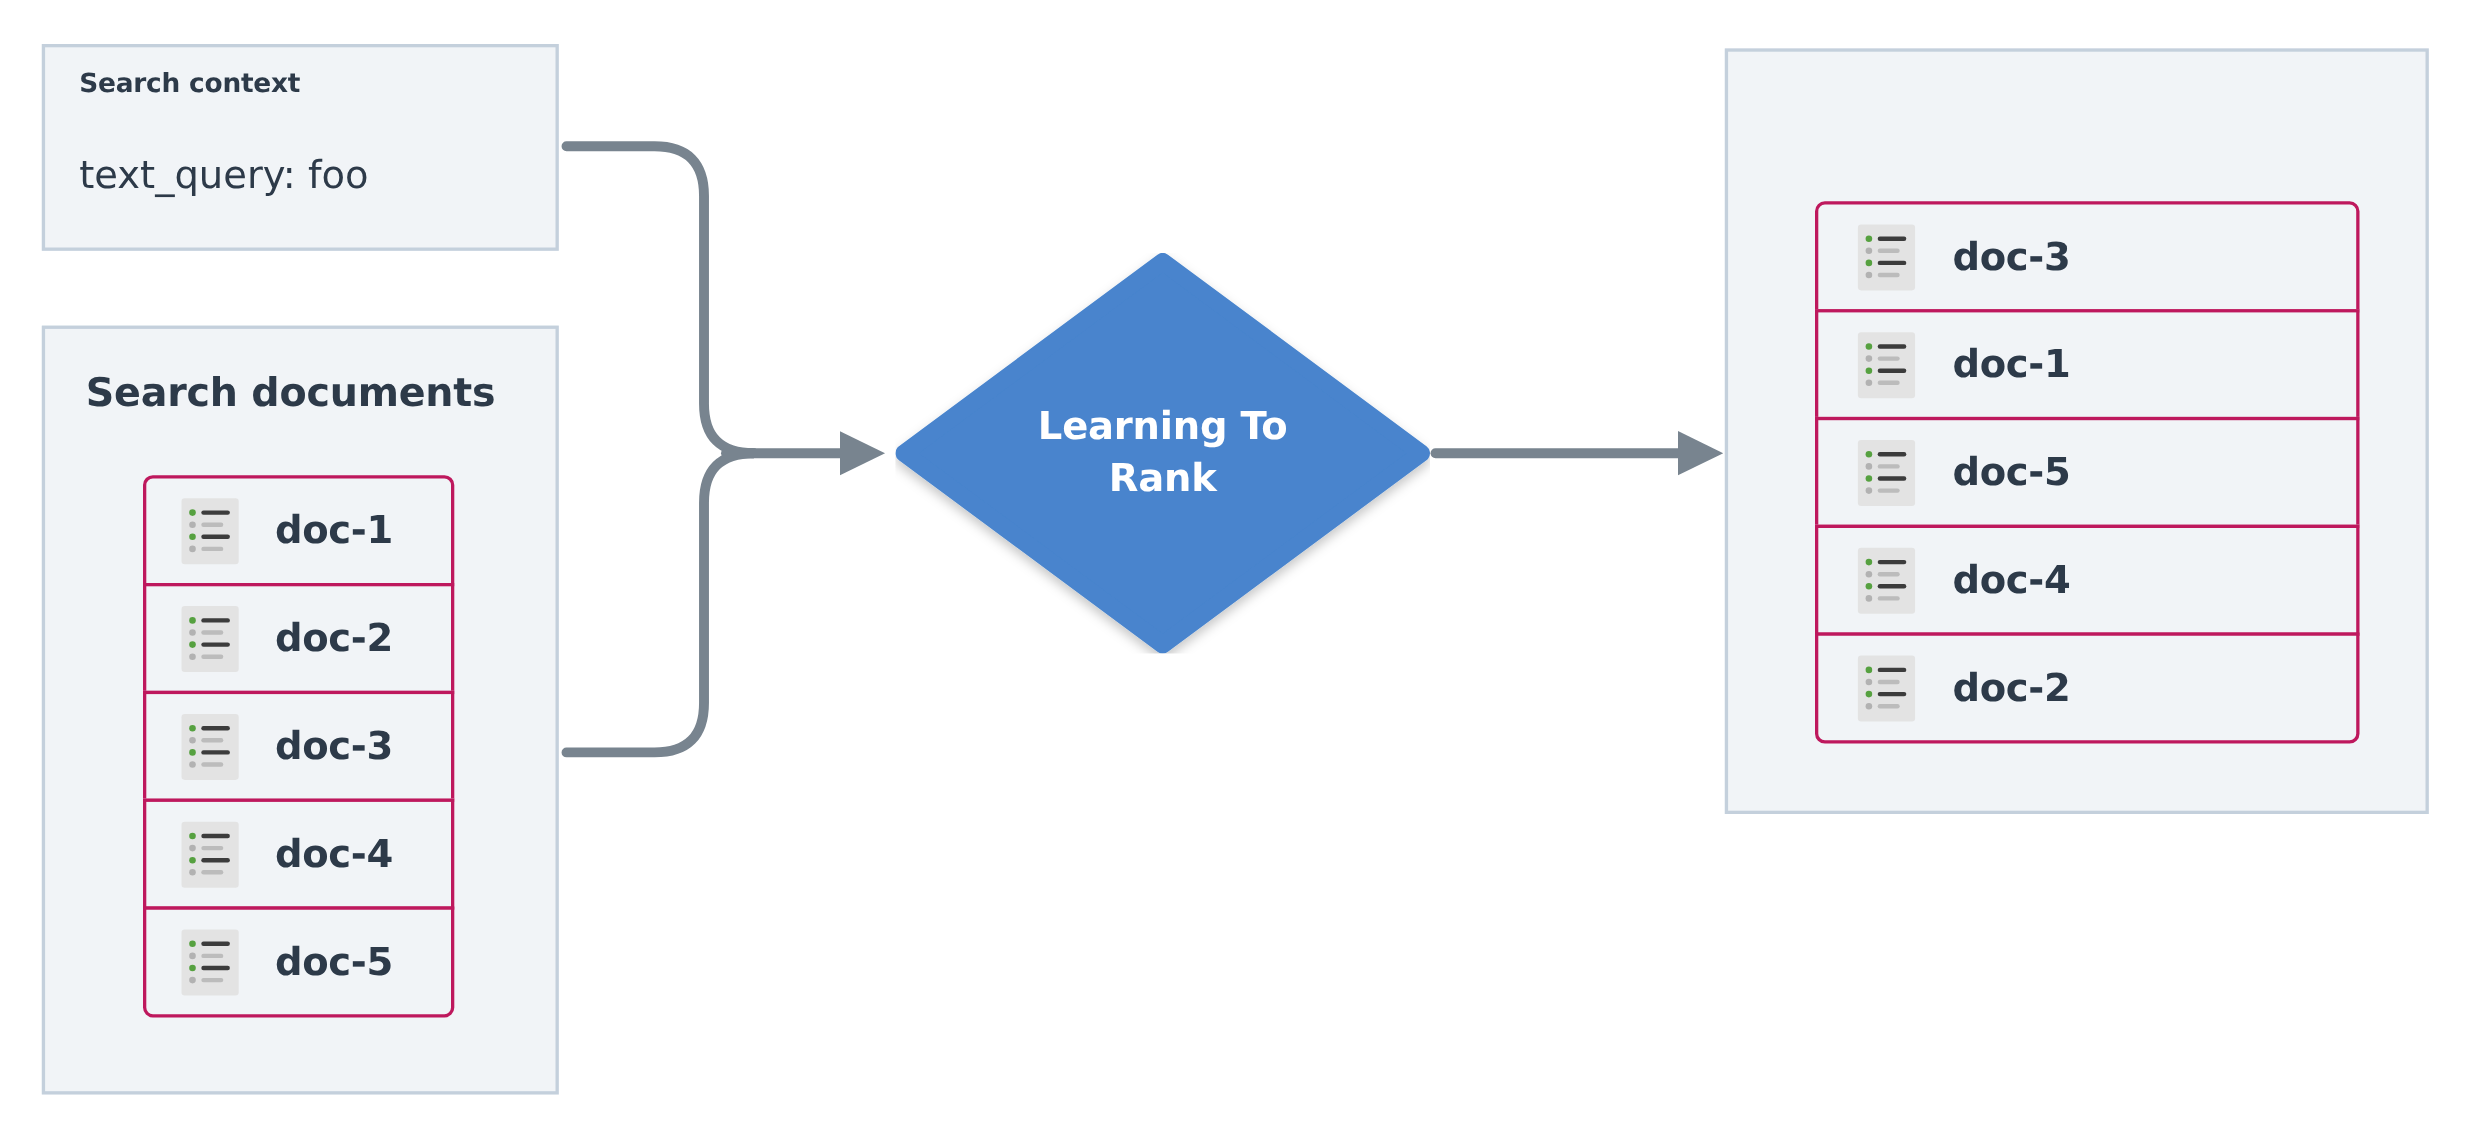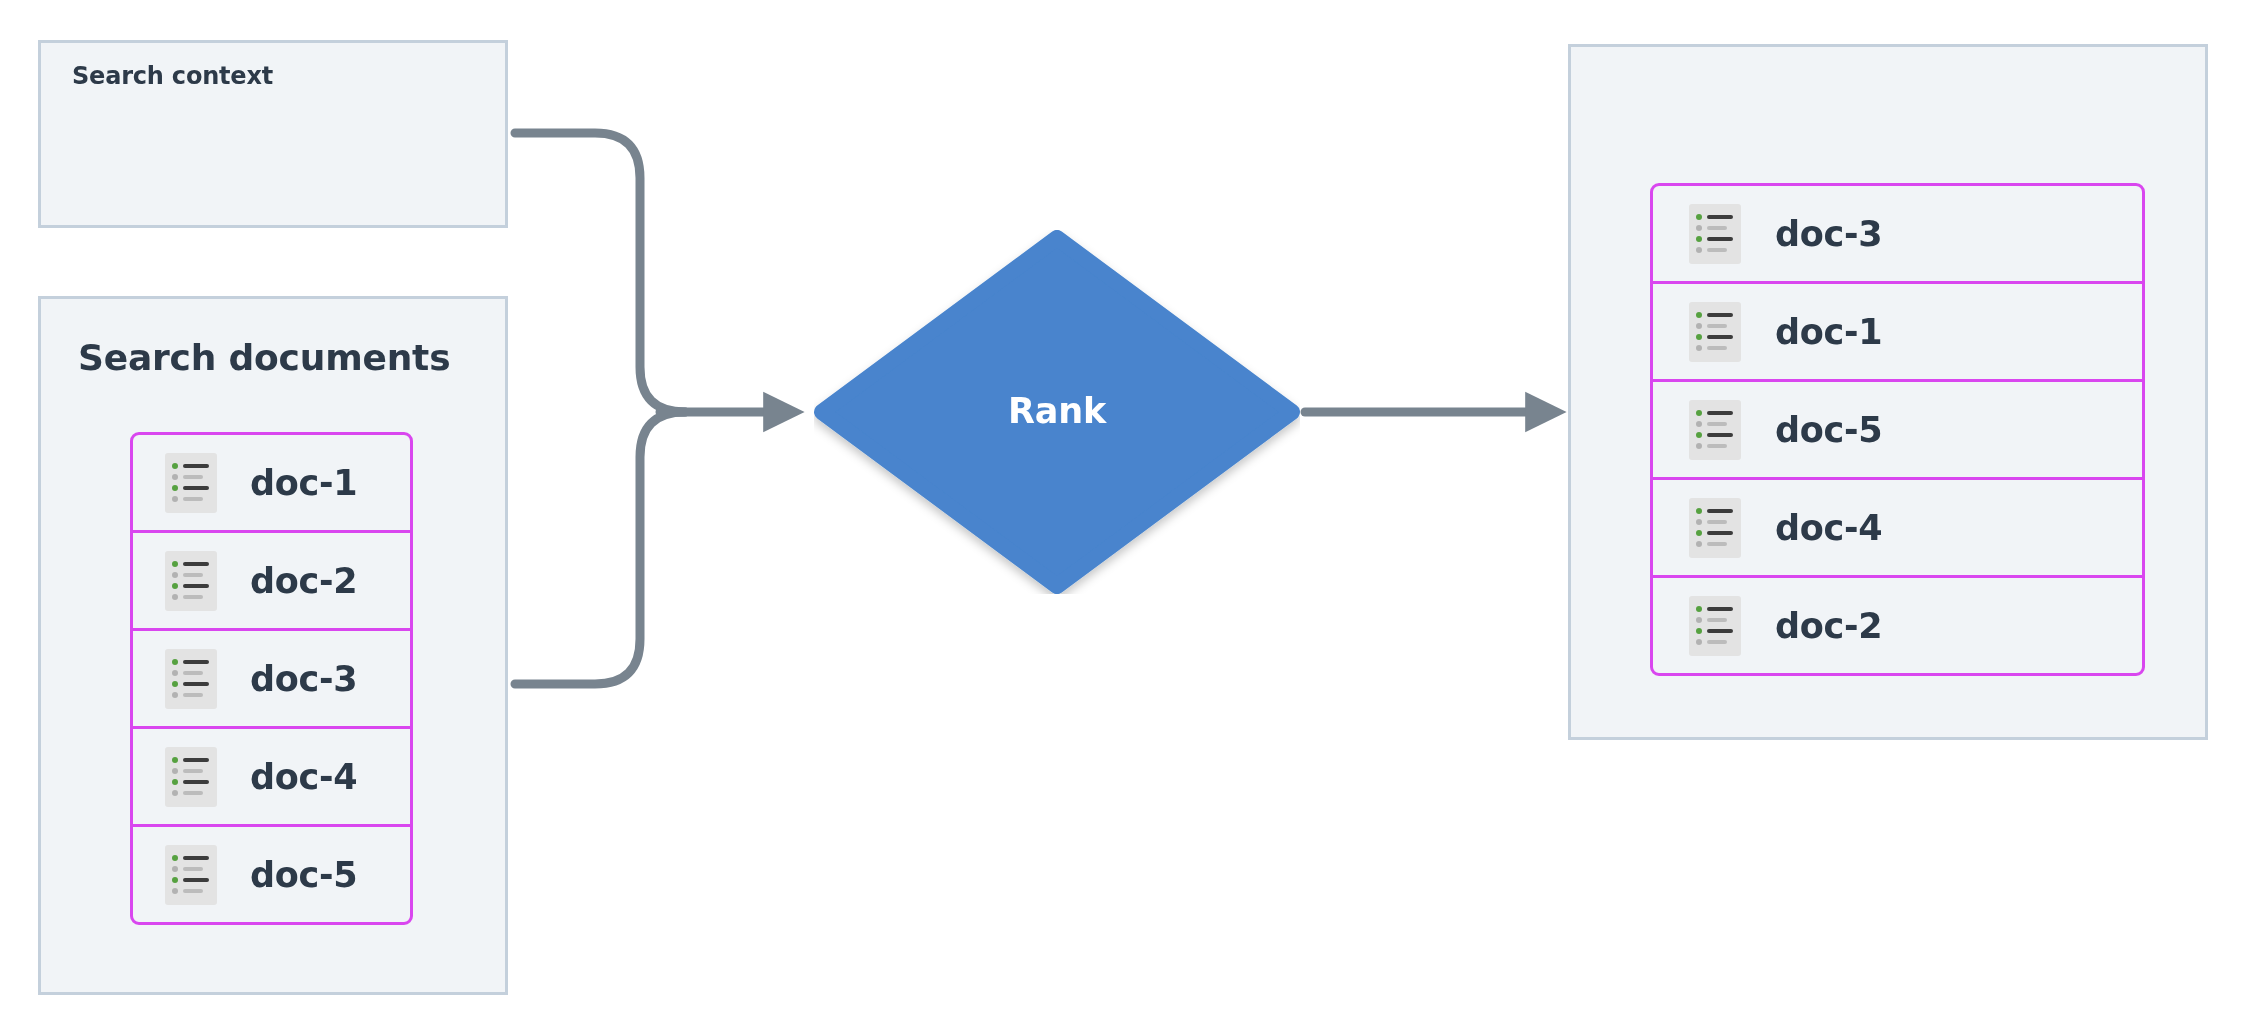--- a/index.html
+++ b/index.html
@@ -101,21 +101,21 @@
 
   
   .doc-list {
     display: flex;
     flex-direction: column;
   }
   .doc-card {
     display: flex;
     align-items: center;
     background: #f1f4f7;
-    border: 3px solid #d946ef;
+    border: 3px solid #be185d;
     box-sizing: border-box;
     height: 101px;
     margin-top: -3px;
   }
   .doc-card:first-child {
     margin-top: 0;
     border-top-left-radius: 9px;
     border-top-right-radius: 9px;
   }
   .doc-card:last-child {
@@ -227,20 +227,21 @@
 
     <path d="M 515,684 L 595,684 Q 640,684 640,639 L 640,457 Q 640,412 685,412" fill="none" stroke="#78848f" stroke-width="9" stroke-linecap="round" stroke-linejoin="round"></path>
 
     <path d="M 660,412 L 783,412" fill="none" stroke="#78848f" stroke-width="9" stroke-linecap="round" marker-end="url(#arrowhead)"></path>
 
     <path d="M 1305,412 L 1545,412" fill="none" stroke="#78848f" stroke-width="9" stroke-linecap="round" marker-end="url(#arrowhead)"></path>
   </svg>
 
   <div class="panel" id="search-context-panel"></div>
   <div class="panel-title" id="search-context-title">Search context</div>
+  <div class="panel-sub" id="search-context-query">text_query: foo</div>
 
   <div class="panel" id="input-documents-panel"></div>
   <div class="panel-title" id="input-documents-title">Search documents</div>
 
   <div class="doc-list" id="input-doc-list">
     <div class="doc-card">
       <div class="doc-icon">
         <div class="doc-icon-row major">
             <span class="doc-icon-dot"></span>
             <span class="doc-icon-bar"></span>
@@ -349,20 +350,21 @@
   <div id="ltr-node">
     <svg id="ltr-diamond-shape" viewBox="0 0 486 364">
       <defs>
         <filter id="ltr-shadow" x="-20%" y="-20%" width="140%" height="140%">
           <feDropShadow dx="0" dy="5" stdDeviation="5" flood-color="#000000" flood-opacity="0.22"></feDropShadow>
         </filter>
       </defs>
       <path d="M 243,8 L 478,182 L 243,356 L 8,182 Z" fill="#4884cd" stroke="#4884cd" stroke-width="16" stroke-linejoin="round" filter="url(#ltr-shadow)"></path>
     </svg>
     <div id="ltr-label">
+      <span>Learning To</span>
       <span>Rank</span>
     </div>
   </div>
 
   <div class="panel" id="output-panel"></div>
 
   <div class="doc-list" id="output-doc-list">
     <div class="doc-card">
       <div class="doc-icon">
         <div class="doc-icon-row major">

